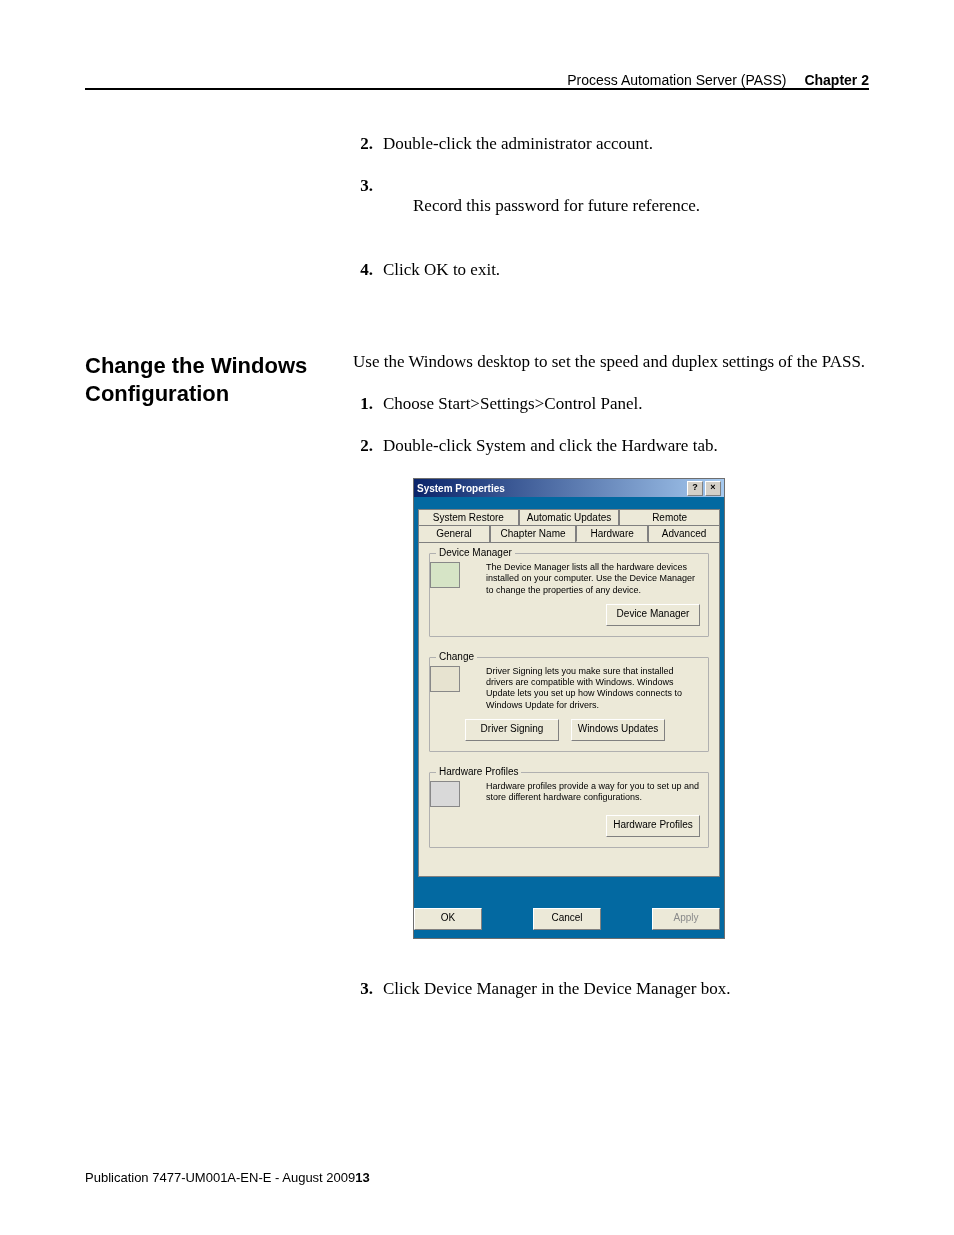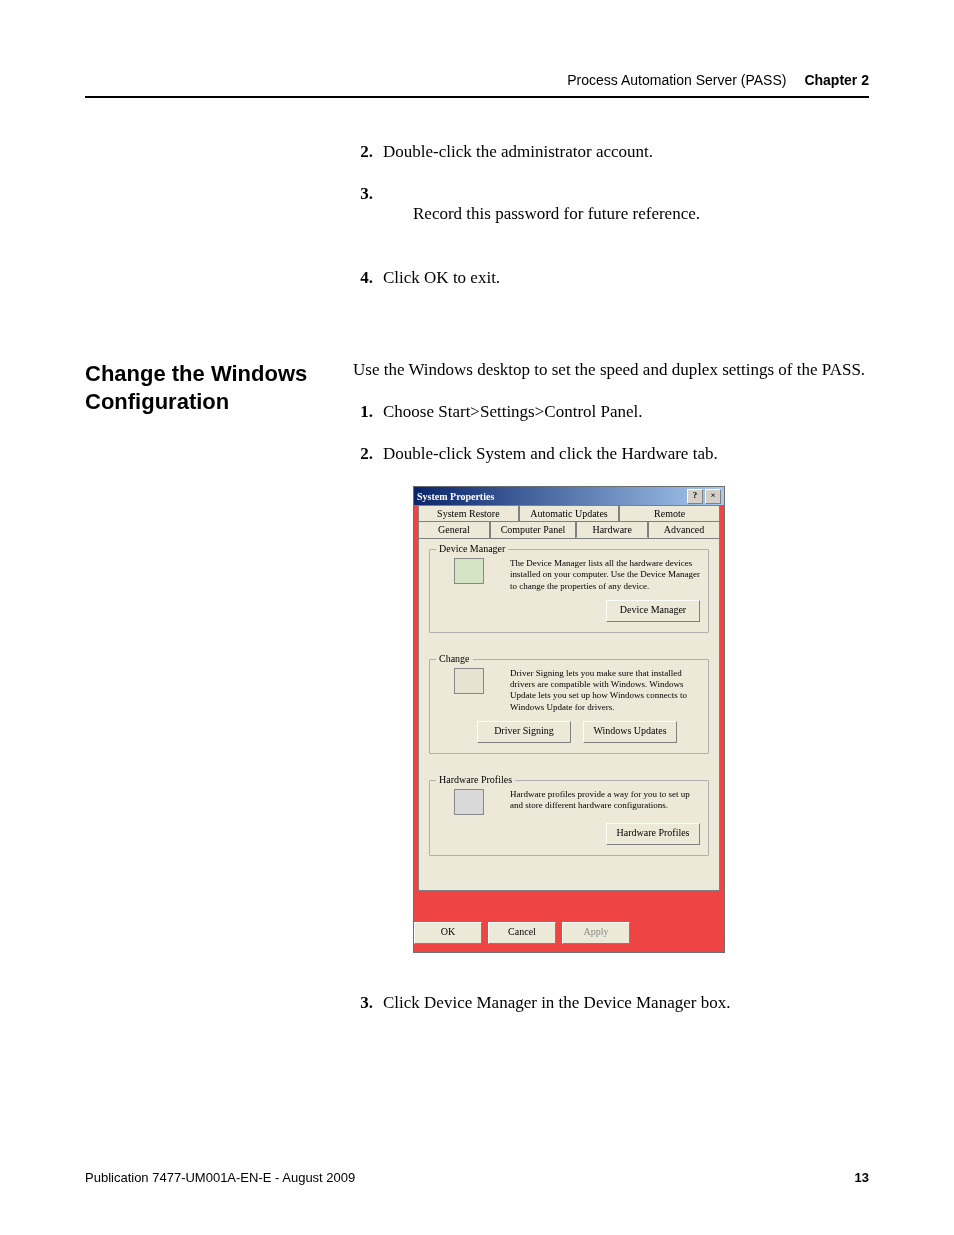--- a/index.html
+++ b/index.html
@@ -1,52 +1,52 @@
 <!DOCTYPE html>
 <html><head>
 <meta charset="utf-8">
 <style>
   html,body{margin:0;padding:0;background:#fff;color:#000;}
   body{width:954px;height:1235px;font-family:"Times New Roman",serif;font-size:17px;position:relative;}
   .page{padding:72px 85px 0 85px;}
-  .running-head{display:flex;justify-content:flex-end;align-items:baseline;gap:18px;font-family:Arial,Helvetica,sans-serif;font-size:14px;margin-bottom:8px;}
+  .running-head{display:flex;justify-content:flex-end;align-items:baseline;gap:18px;font-family:Arial,Helvetica,sans-serif;font-size:14px;}
   .running-head .chapter{font-weight:700;}
   .rule{border:none;border-top:2px solid #000;margin:0 0 44px 0;}
   .body-grid{display:grid;grid-template-columns:250px 1fr;column-gap:18px;}
   .sidehead{font-family:Arial,Helvetica,sans-serif;font-weight:700;font-size:22px;line-height:1.25;}
   ol.steps{margin:0;padding:0;list-style:none;}
   ol.steps>li{display:flex;gap:10px;margin:0 0 22px 0;}
   ol.steps>li>.n{min-width:20px;font-weight:700;text-align:right;}
   .after{margin:20px 0 22px 30px;}
   .intro{margin:0 0 22px 0;}
   
-  .dlg{width:310px;margin:6px 0 40px 60px;font-family:Liberation Serif, serif;font-size:10px;color:#000;border:1px solid #6e6e6e;background:#ef4444;}
+  .dlg{width:310px;margin:6px 0 40px 60px;font-family:Liberation Sans, sans-serif;font-size:10px;color:#000;border:1px solid #6e6e6e;background:#0369a1;}
   .titlebar{height:18px;background:linear-gradient(90deg,#0a246a,#a6caf0);color:#fff;display:flex;align-items:center;justify-content:space-between;padding:0 3px;font-weight:700;font-size:10px;}
   .title-buttons{display:flex;gap:2px;}
   .tbtn{width:14px;height:13px;background:#d4d0c8;border:1px solid #808080;border-top-color:#fff;border-left-color:#fff;color:#000;font-size:9px;line-height:11px;text-align:center;}
   .tabs{display:grid;grid-template-columns:repeat(3,1fr);}
   .tab{border:1px solid #808080;border-bottom:none;background:#ece9d8;text-align:center;padding:2px 0;font-size:10px;}
   .tab.sel{background:#ece9d8;border-bottom:1px solid #ece9d8;position:relative;z-index:2;}
   .tabpage{border:1px solid #808080;margin:0 4px 6px 4px;padding:10px 10px 8px 10px;background:#ece9d8;}
-  .tabbar{margin:0 4px 0 4px;}
-  .group{border:1px solid #b0b0b0;border-radius:1px;padding:8px 8px 10px 24px;margin-bottom:26px;position:relative;}
+  .tabbar{margin:12px 4px 0 4px;}
+  .group{border:1px solid #b0b0b0;border-radius:1px;padding:8px 8px 10px 0;margin-bottom:20px;position:relative;}
   .group .legend{position:absolute;top:-7px;left:6px;background:#ece9d8;padding:0 3px;font-size:10px;}
   .grow{display:flex;gap:26px;}
   .gicon{width:28px;height:24px;background:#d6e4c6;border:1px solid #888;}
   .gicon.sig{background:#e7e3d0;}
   .gicon.hw{background:#d9d9d9;}
   .gtext{flex:1;font-size:9px;line-height:1.25;}
   .btnrow{display:flex;justify-content:flex-end;gap:6px;margin-top:8px;}
   .btnrow.center2{justify-content:center;gap:12px;}
   .wbtn{min-width:92px;height:20px;background:#ece9d8;border:1px solid #808080;border-top-color:#fff;border-left-color:#fff;font-size:10px;text-align:center;line-height:18px;}
   .wbtn.disabled{color:#8a8a8a;}
-  .dlg-buttons{display:flex;justify-content:flex-start;gap:6px;padding:4px 20px 8px 0;margin-top:27px;}
+  .dlg-buttons{display:flex;justify-content:space-between;gap:6px;padding:4px 4px 8px 0;margin-top:27px;}
   .dlg-buttons .wbtn{min-width:66px;}
   
-  .footer{position:absolute;left:85px;right:85px;bottom:50px;display:flex;justify-content:space-between;font-family:Arial,Helvetica,sans-serif;font-size:13px;}
+  .footer{position:absolute;left:85px;right:85px;bottom:50px;display:flex;font-family:Arial,Helvetica,sans-serif;font-size:13px;}
   .footer .pg{font-weight:700;}
 </style>
 </head>
 <body>
 
 <div class="page">
   <div class="running-head">
     <span>Process Automation Server (PASS)</span>
     <span class="chapter">Chapter 2</span>
   </div>
@@ -98,21 +98,21 @@
         </div>
 
         <div class="tabbar">
           <div class="tabs">
             <div class="tab">System Restore</div>
             <div class="tab">Automatic Updates</div>
             <div class="tab">Remote</div>
           </div>
           <div class="tabs" style="grid-template-columns:1fr 1.2fr 1fr 1fr;">
             <div class="tab">General</div>
-            <div class="tab">Computer Panel</div>
+            <div class="tab">Chapter Name</div>
             <div class="tab sel">Hardware</div>
             <div class="tab">Advanced</div>
           </div>
         </div>
 
         <div class="tabpage">
 
           <div class="group">
             <span class="legend">Device Manager</span>
             <div class="grow">

